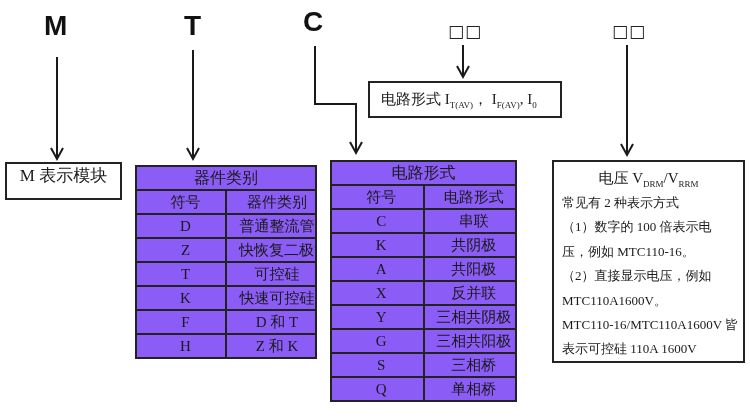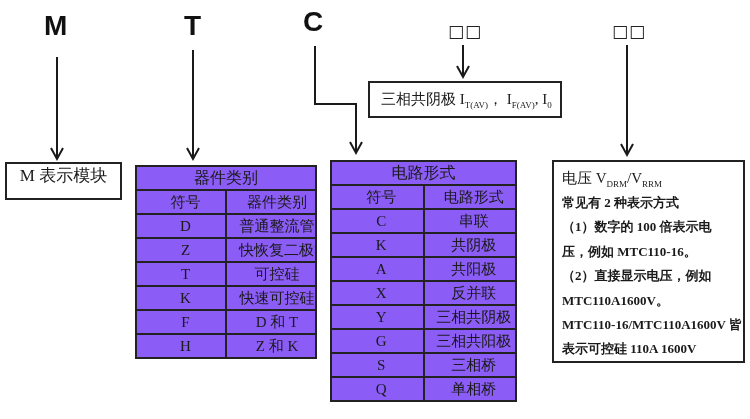--- a/index.html
+++ b/index.html
@@ -90,28 +90,28 @@
   .circuit-tbl .c1 { width: 68px;  padding-left: 8px; }
   .circuit-tbl .c2 { width: 119px; padding-left: 8px; }
 
   .voltage-box {
     left: 552px; top: 160px;
     width: 193px; height: 203px;
     padding: 3px 8px 0 8px;
     font-size: 13px;
   }
   .v-title {
+    text-align: center;
     font-size: 15px;
     line-height: 26px;
     white-space: nowrap;
   }
   .v-line {
     line-height: 24.4px;
     white-space: nowrap;
-    font-weight: bold;
   }
 </style>
 </head>
 <body>
 
 <div class="canvas">
 
   <svg class="arrows" viewBox="0 0 750 419" xmlns="http://www.w3.org/2000/svg" stroke="#1a1a1a" stroke-width="2" fill="none">
     <g>
       <line x1="57" y1="57" x2="57" y2="158"></line>
@@ -139,21 +139,21 @@
   <div class="code-letter letter-t">T</div>
   <div class="code-letter letter-c">C</div>
   <div class="squares squares-1">□□</div>
   <div class="squares squares-2">□□</div>
 
   <div class="box m-box">
     <span>M 表示模块</span>
   </div>
 
   <div class="box rated-box">
-    <span><span>三相共阴极 I</span><sub>T(AV)</sub><span>， I</span><sub>F(AV)</sub><span>, I</span><sub>0</sub></span>
+    <span><span>电路形式 I</span><sub>T(AV)</sub><span>， I</span><sub>F(AV)</sub><span>, I</span><sub>0</sub></span>
   </div>
 
   <table class="tbl device-tbl">
     <tbody>
       <tr>
         <td class="title-cell" colspan="2">器件类别</td>
       </tr>
       <tr>
         <td class="c1">符号</td>
         <td class="c2">器件类别</td>

